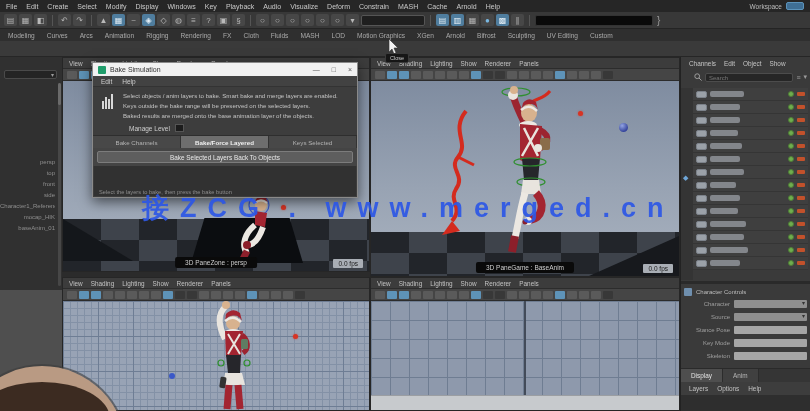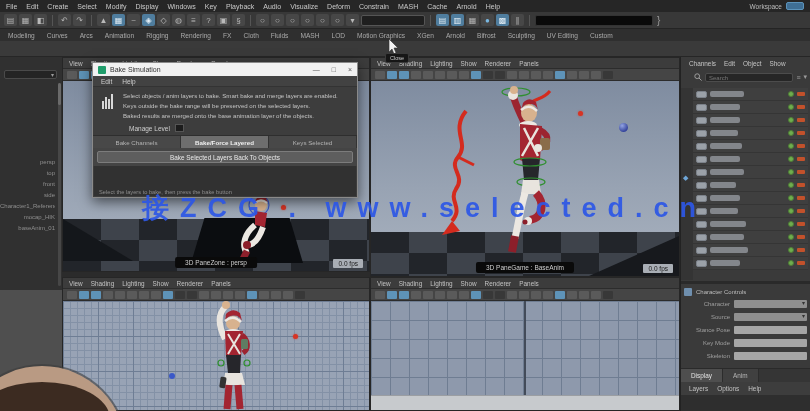--- a/index.html
+++ b/index.html
@@ -744,15 +744,15 @@
     </div>
     <div class="rp-bottom"></div>
   </div>
 
   <div class="webcam">
 
     <div class="hair"></div>
 
   </div>
 
-  <div class="watermark">接ZCG . www.selected.cn</div>
+  <div class="watermark">接ZCG . www.merged.cn</div>
 
 </div>
 
 </body></html>

